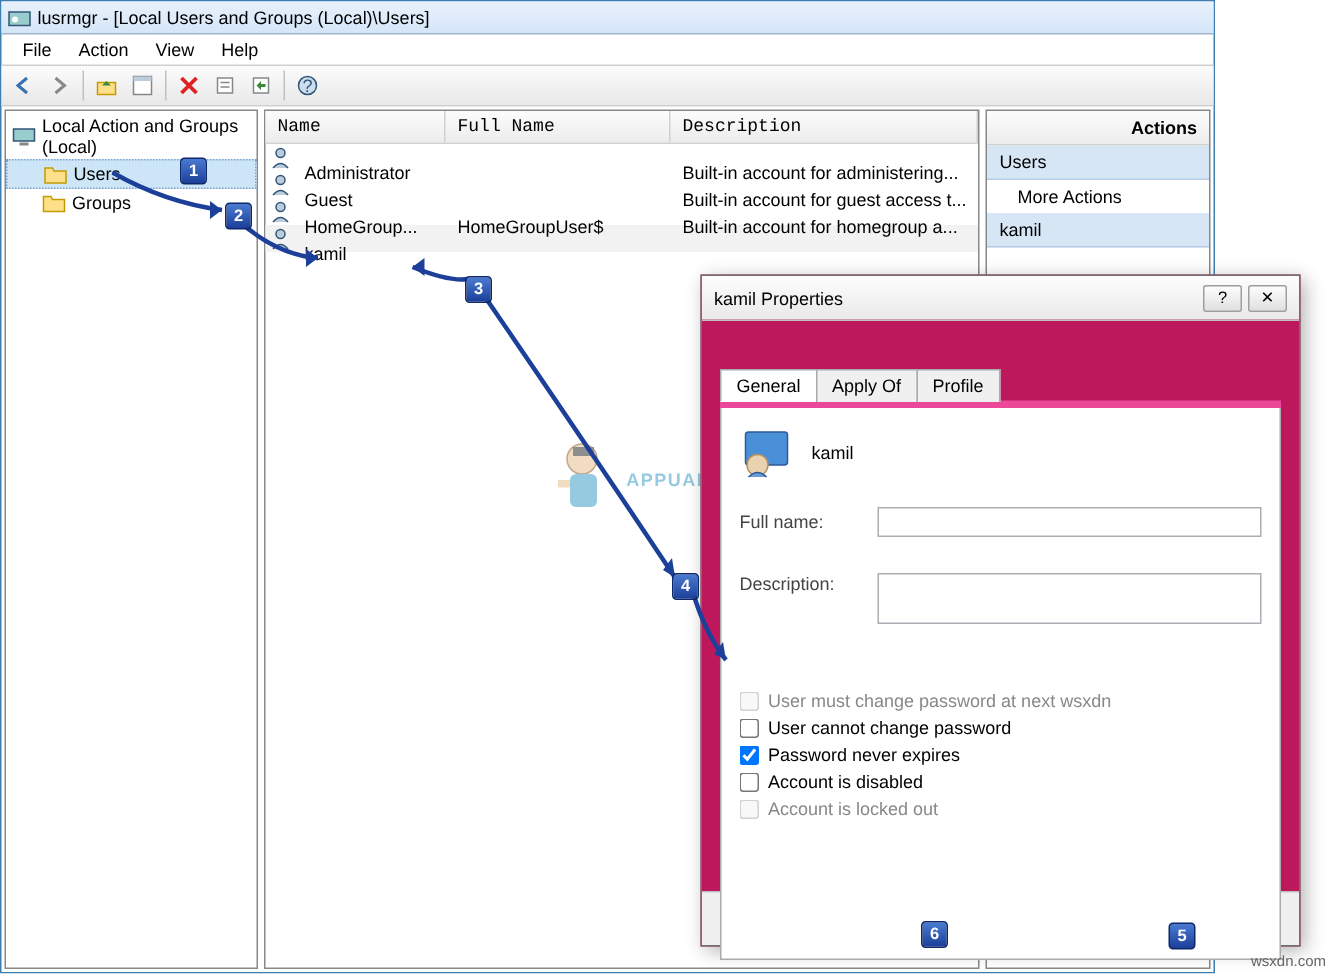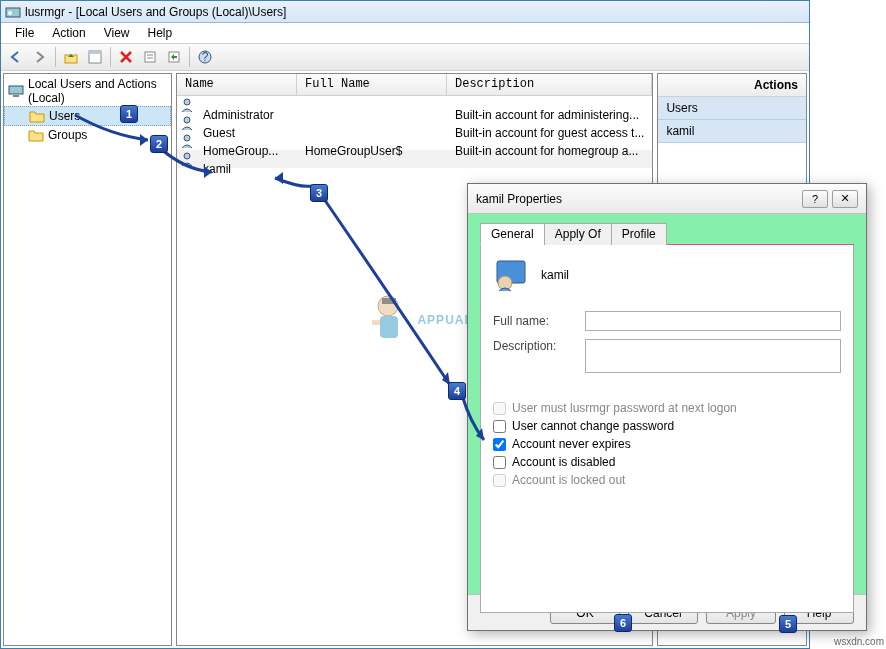--- a/index.html
+++ b/index.html
@@ -32,33 +32,33 @@
 .list-row.active { background: #f2f2f2; }
 .list-row .cell { padding: 0 8px; overflow: hidden; white-space: nowrap; text-overflow: ellipsis; margin-top: 19px; }
 .user-icon { width: 16px; height: 16px; margin-left: 2px; flex-shrink: 0; }
 
 .actions-panel { width: 177px; border: 1px solid #888; margin: 2px; background: #fff; }
 .actions-head { background: linear-gradient(#fcfcfc, #ececec); padding: 4px 8px; font-weight: bold; border-bottom: 1px solid #d0d0d0; text-align: right; }
 .actions-sub { background: #d6e6f5; padding: 4px 8px; border-bottom: 1px solid #b5cde6; }
 .actions-item { padding: 4px 20px; }
 
 
-.dialog { position: absolute; left: 467px; top: 183px; width: 400px; height: 448px; border: 1px solid #707070; background: #86efac; box-shadow: 3px 3px 12px rgba(0,0,0,0.3); z-index: 50; }
+.dialog { position: absolute; left: 467px; top: 183px; width: 400px; height: 448px; border: 1px solid #707070; background: #be185d; box-shadow: 3px 3px 12px rgba(0,0,0,0.3); z-index: 50; }
 .dlg-title { height: 30px; background: linear-gradient(#fdfdfd, #e9e9e9); display: flex; align-items: center; padding: 0 8px; border-bottom: 1px solid #c0c0c0; }
 .dlg-title-text { flex: 1; }
 .dlg-sysbtns { display: flex; gap: 4px; }
 .sysbtn { width: 26px; height: 18px; border: 1px solid #9e9e9e; border-radius: 2px; background: linear-gradient(#fdfdfd, #e0e0e0); display: flex; align-items: center; justify-content: center; font-size: 11px; }
 .dlg-body { padding: 8px 12px; position: relative; height: calc(100% - 66px); }
-.tabstrip { display: flex; border-bottom: 1px solid #ec4899; }
+.tabstrip { display: flex; border-bottom: 5px solid #ec4899; margin-top: 23px; }
 .tab { padding: 3px 10px; border: 1px solid #aaa; border-bottom: none; background: #f0f0f0; margin-right: -1px; position: relative; top: 1px; }
 .tab.active { background: #fff; border-bottom: 1px solid #fff; }
 .tabcontent { border: 1px solid #aaa; border-top: none; background: #fff; height: 368px; padding: 12px; }
 .user-row { display: flex; align-items: center; gap: 12px; margin-bottom: 18px; }
 .avatar { width: 36px; height: 36px; }
-.form-row { display: flex; align-items: center; margin-bottom: 8px; gap: 4px; }
+.form-row { display: flex; align-items: center; margin-bottom: 24px; gap: 4px; }
 .form-label { width: 88px; color: #444; }
 .form-input { flex: 1; height: 20px; border: 1px solid #abadb3; padding: 1px 4px; font-size: 12px; background: #fff; }
 .form-textarea { flex: 1; height: 34px; border: 1px solid #abadb3; padding: 2px 4px; font-size: 12px; resize: none; background: #fff; }
 .chk-row { display: flex; align-items: center; gap: 6px; margin: 4px 0; }
 .chk-row.disabled { color: #888; }
 .chk-row input { margin: 0; width: 13px; height: 13px; }
 .dlg-footer { height: 36px; display: flex; justify-content: flex-end; align-items: center; gap: 8px; padding: 0 12px; border-top: 1px solid #c0c0c0; background: #f0f0f0; }
 .btn { min-width: 70px; height: 22px; border: 1px solid #888; border-radius: 3px; background: linear-gradient(#fdfdfd, #e3e3e3); cursor: default; text-align: center; padding: 2px 8px; }
 .btn.disabled { color: #888; }
 
@@ -147,21 +147,21 @@
   </div>
 
   <div class="main-content">
 
     <div class="tree-panel">
       <div class="tree-root">
         <span class="folder-icon"><svg width="16" height="16">
               <rect x="1" y="3" width="14" height="8" fill="#9cc" stroke="#357"></rect>
               <rect x="5" y="12" width="6" height="2" fill="#888"></rect>
             </svg></span>
-        <span>Local Users and Actions (Local)</span>
+        <span>Local Action and Groups (Local)</span>
       </div>
       <div class="tree-child tree-selected">
         <span class="folder-icon"><svg width="16" height="16">
               <path d="M1 4h5l1 2h8v8H1z" fill="#ffe08a" stroke="#c59a00"></path>
             </svg></span>
         <span>Users</span>
       </div>
       <div class="tree-child">
         <span class="folder-icon"><svg width="16" height="16">
               <path d="M1 4h5l1 2h8v8H1z" fill="#ffe08a" stroke="#c59a00"></path>
@@ -210,20 +210,21 @@
             </svg></span>
         <div class="cell col-name" style="width:102px">kamil</div>
         <div class="cell col-full"></div>
         <div class="cell col-desc"></div>
       </div>
     </div>
 
     <div class="actions-panel">
       <div class="actions-head">Actions</div>
       <div class="actions-sub">Users</div>
+      <div class="actions-item">More Actions</div>
       <div class="actions-sub">kamil</div>
     </div>
   </div>
 </div>
 
 <div class="dialog">
   <div class="dlg-title">
     <span class="dlg-title-text">kamil Properties</span>
     <div class="dlg-sysbtns">
       <div class="sysbtn">?</div>
@@ -251,29 +252,29 @@
         <label class="form-label">Full name:</label>
         <input class="form-input" type="text" value="" style="">
       </div>
       <div class="form-row" style="align-items:flex-start">
         <label class="form-label">Description:</label>
         <textarea class="form-textarea" style=""></textarea>
       </div>
       <div style="height:16px"></div>
       <div class="chk-row disabled">
         <input type="checkbox" disabled="" style="">
-        <span>User must lusrmgr password at next logon</span>
+        <span>User must change password at next wsxdn</span>
       </div>
       <div class="chk-row">
         <input type="checkbox" style="">
         <span>User cannot change password</span>
       </div>
       <div class="chk-row">
         <input type="checkbox" checked="" style="">
-        <span>Account never expires</span>
+        <span>Password never expires</span>
       </div>
       <div class="chk-row">
         <input type="checkbox" style="">
         <span>Account is disabled</span>
       </div>
       <div class="chk-row disabled">
         <input type="checkbox" disabled="" style="">
         <span>Account is locked out</span>
       </div>
     </div>

